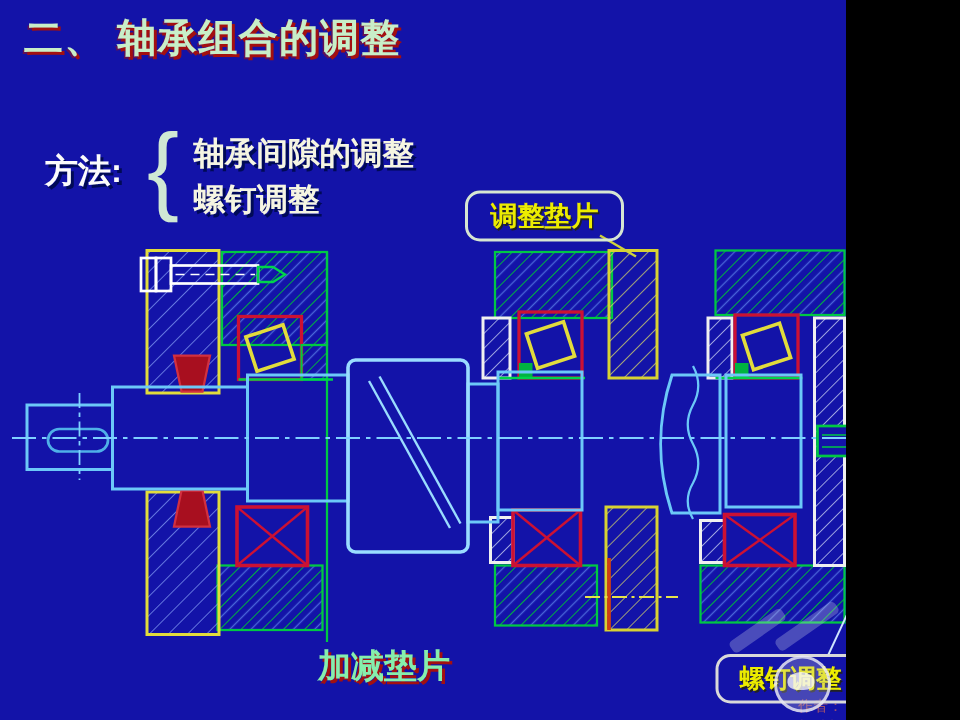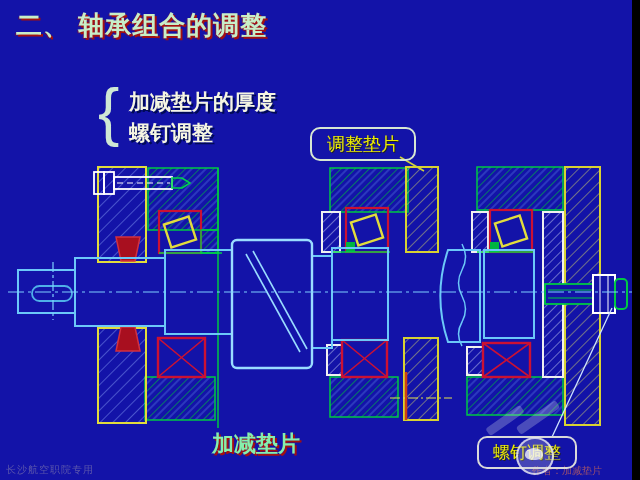--- a/index.html
+++ b/index.html
@@ -1,17 +1,17 @@
 <!DOCTYPE html>
 <html><head>
 <meta charset="utf-8">
 <style>
   html,body{margin:0;padding:0;background:#000;}
   #slide{
-    position:relative;width:632px;height:480px;overflow:hidden;
+    position:relative;width:564px;height:480px;overflow:hidden;
     background:#1313a8;
     font-family:"Liberation Sans","DejaVu Sans",sans-serif;
   }
   .abs{position:absolute;}
   .title{
     left:16px;top:8px;font-size:26px;font-weight:bold;letter-spacing:1px;
     color:#c8eec8;text-shadow:2px 2px 0 #a31010,-1px 1px 0 rgba(163,16,16,.55);
     white-space:nowrap;z-index:20;
   }
   .subtitle{
@@ -28,21 +28,21 @@
   }
   .method-item{
     font-size:21px;font-weight:bold;color:#f5f5e2;
     text-shadow:2px 2px 0 #000a55;white-space:nowrap;z-index:20;
   }
   .m1{left:129px;top:88px;}
   .m2{left:129px;top:119px;}
   .callout{
     border:2px solid #d6e6d2;border-radius:10px;display:flex;
     align-items:center;justify-content:center;z-index:20;
-    font-weight:normal;color:#ecec00;text-shadow:1px 1px 0 #222;
+    font-weight:bold;color:#ecec00;text-shadow:1px 1px 0 #222;
   }
   .callout-top{left:310px;top:127px;width:102px;height:30px;font-size:18px;}
   .callout-bottom{left:477px;top:436px;width:96px;height:29px;font-size:17px;border-color:#d9d9d9;z-index:24;}
   .caption-bottom{
     left:212px;top:429px;font-size:22px;font-weight:bold;color:#86efac;
     text-shadow:2px 2px 0 #a31010;white-space:nowrap;z-index:20;
   }
   .wm-slash{background:rgba(220,225,238,.28);border-radius:3px;z-index:26;}
   .wm-circle{
     left:516px;top:437px;width:34px;height:34px;border-radius:50%;
@@ -194,33 +194,33 @@
       <line x1="390" y1="398" x2="452" y2="398" stroke="#e6e34a" stroke-dasharray="10 3 2 3"></line>
     </g>
 
     <g>
       <path d="M400,157 L424,171" stroke="#cfd23c" stroke-width="1.6" fill="none"></path>
       <line x1="612" y1="308" x2="552" y2="437" stroke="#cfe4ff" stroke-width="1.3"></line>
     </g>
   </svg>
 
   <div class="abs title">二、 轴承组合的调整</div>
+  <div class="abs method-label">方法:</div>
   <div class="abs brace">{</div>
-  <div class="abs method-item m1">加减垫片的厚度</div>
+  <div class="abs method-item m1">轴承间隙的调整</div>
   <div class="abs method-item m2">螺钉调整</div>
 
   <div class="abs callout callout-top">
     <span>调整垫片</span>
   </div>
 
   <div class="abs caption-bottom">加减垫片</div>
 
   <div class="abs callout callout-bottom">
     <span>螺钉调整</span>
   </div>
 
   <div class="abs wm-slash" style="left:484px;top:416px;width:42px;height:9px;transform:rotate(-35deg);"></div>
   <div class="abs wm-slash" style="left:514px;top:413px;width:48px;height:9px;transform:rotate(-35deg);"></div>
   <div class="abs wm-circle"></div>
 
-  <div class="abs footer-left">长沙航空职院专用</div>
   <div class="abs footer-right">作者：加减垫片</div>
 </div>
 
 </body></html>

